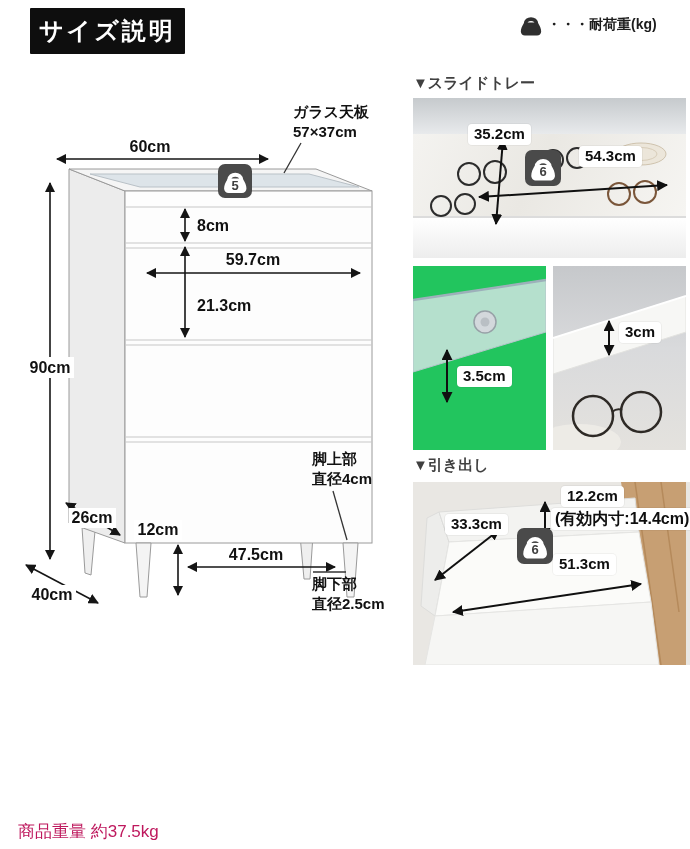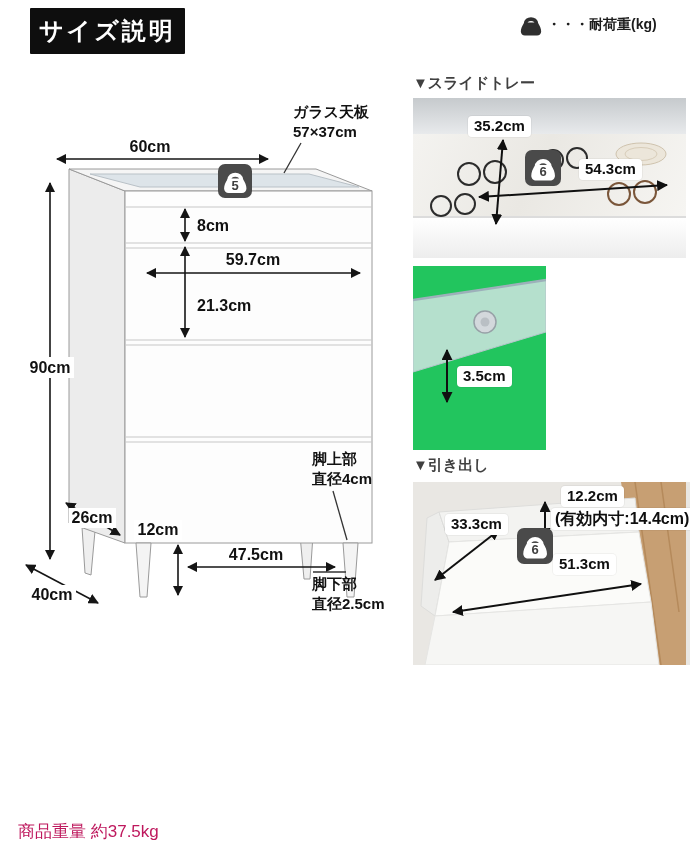--- a/index.html
+++ b/index.html
@@ -143,47 +143,66 @@
         <circle cx="206" cy="96" r="11" stroke="#7a563a"></circle>
           <circle cx="232" cy="94" r="11" stroke="#7a563a"></circle>
       </g>
       <g>
         <ellipse cx="228" cy="56" rx="25" ry="11" fill="#ece6da" stroke="#cfc3ae"></ellipse>
         <ellipse cx="228" cy="56" rx="16" ry="6.5" fill="none" stroke="#d8cdb9"></ellipse>
       </g>
       <line class="pdim" x1="90" y1="42" x2="83" y2="126" marker-start="url(#arA)" marker-end="url(#arA)"></line>
       <line class="pdim" x1="66" y1="99" x2="254" y2="87" marker-start="url(#arA)" marker-end="url(#arA)"></line>
     </svg>
-    <span class="pill" style="left:55px;top:18px">35.2cm</span>
+    <span class="pill" style="left:55px;top:26px">35.2cm</span>
     <div class="kb-badge" style="left:112px;top:52px;width:36px;height:36px">
       <svg viewBox="0 0 24 24">
         <path d="M7 11 C7 5 17 5 17 11" fill="none" stroke="#fff" stroke-width="3.4" stroke-linecap="round"></path>
         <path d="M5.9 9.6 h12.2 c2.2 3 3.3 6 3.3 8.4 c0 2.1 -1.7 3.8 -3.8 3.8 h-11.2 c-2.1 0 -3.8 -1.7 -3.8 -3.8 c0 -2.4 1.1 -5.4 3.3 -8.4 z" fill="#fff"></path>
       </svg>
       <span class="kb-num">6</span>
     </div>
-    <span class="pill" style="left:166px;top:61px">54.3cm</span>
+    <span class="pill" style="left:166px;top:48px">54.3cm</span>
   </div>
 
   <div class="photo" style="left:413px;top:266px;width:133px;height:184px;background:#22c55e">
     <svg class="abs" width="133" height="184" style="left:0;top:0">
       <defs>
         <marker id="arB1" viewBox="0 0 10 10" refX="9" refY="5" markerWidth="5.5" markerHeight="5.5" orient="auto-start-reverse">
           <path d="M0 0 L10 5 L0 10 z" fill="#101010"></path>
         </marker>
       </defs>
       <polygon points="0,34 133,14 133,66 0,106" fill="rgba(223,232,237,0.78)" stroke="#b6c3cb"></polygon>
       <line x1="0" y1="34" x2="133" y2="14" stroke="#9db0ba" stroke-width="2.5"></line>
       <circle cx="72" cy="56" r="11" fill="#d3d8dc" stroke="#97a1a7" stroke-width="1.5"></circle>
       <circle cx="72" cy="56" r="4.5" fill="#b9bfc4"></circle>
       <line class="pdim" x1="34" y1="84" x2="34" y2="136" marker-start="url(#arB1)" marker-end="url(#arB1)"></line>
     </svg>
     <span class="pill" style="left:44px;top:100px">3.5cm</span>
   </div>
 
+  <div class="photo" style="left:553px;top:266px;width:133px;height:184px;background:linear-gradient(180deg,#c6c8cb,#d9dadc 45%,#e4e2de)">
+    <svg class="abs" width="133" height="184" style="left:0;top:0">
+      <defs>
+        <marker id="arB2" viewBox="0 0 10 10" refX="9" refY="5" markerWidth="5.5" markerHeight="5.5" orient="auto-start-reverse">
+          <path d="M0 0 L10 5 L0 10 z" fill="#101010"></path>
+        </marker>
+      </defs>
+      <polygon points="0,72 133,30 133,66 0,108" fill="#f7f7f5" stroke="#e2e2df"></polygon>
+      <line x1="0" y1="72" x2="133" y2="30" stroke="#ffffff" stroke-width="2"></line>
+      <ellipse cx="26" cy="176" rx="42" ry="18" fill="#efece7" opacity="0.85"></ellipse>
+      <g fill="none" stroke="#2e2a26" stroke-width="2.5">
+        <circle cx="40" cy="150" r="20"></circle>
+          <circle cx="88" cy="146" r="20"></circle>
+        <path d="M59 146 q5 -4 10 -2" stroke-width="2"></path>
+      </g>
+      <line class="pdim" x1="56" y1="55" x2="56" y2="89" marker-start="url(#arB2)" marker-end="url(#arB2)"></line>
+    </svg>
+    <span class="pill" style="left:66px;top:56px">3cm</span>
+  </div>
 
   <div class="heading" style="left:413px;top:456px">
     <span>▼引き出し</span>
   </div>
 
   <div class="photo" style="left:413px;top:482px;width:322px;height:183px;background:#e9e7e3">
     <svg class="abs" width="273" height="183" style="left:0;top:0">
       <defs>
         <marker id="arC" viewBox="0 0 10 10" refX="9" refY="5" markerWidth="5.5" markerHeight="5.5" orient="auto-start-reverse">
           <path d="M0 0 L10 5 L0 10 z" fill="#101010"></path>

